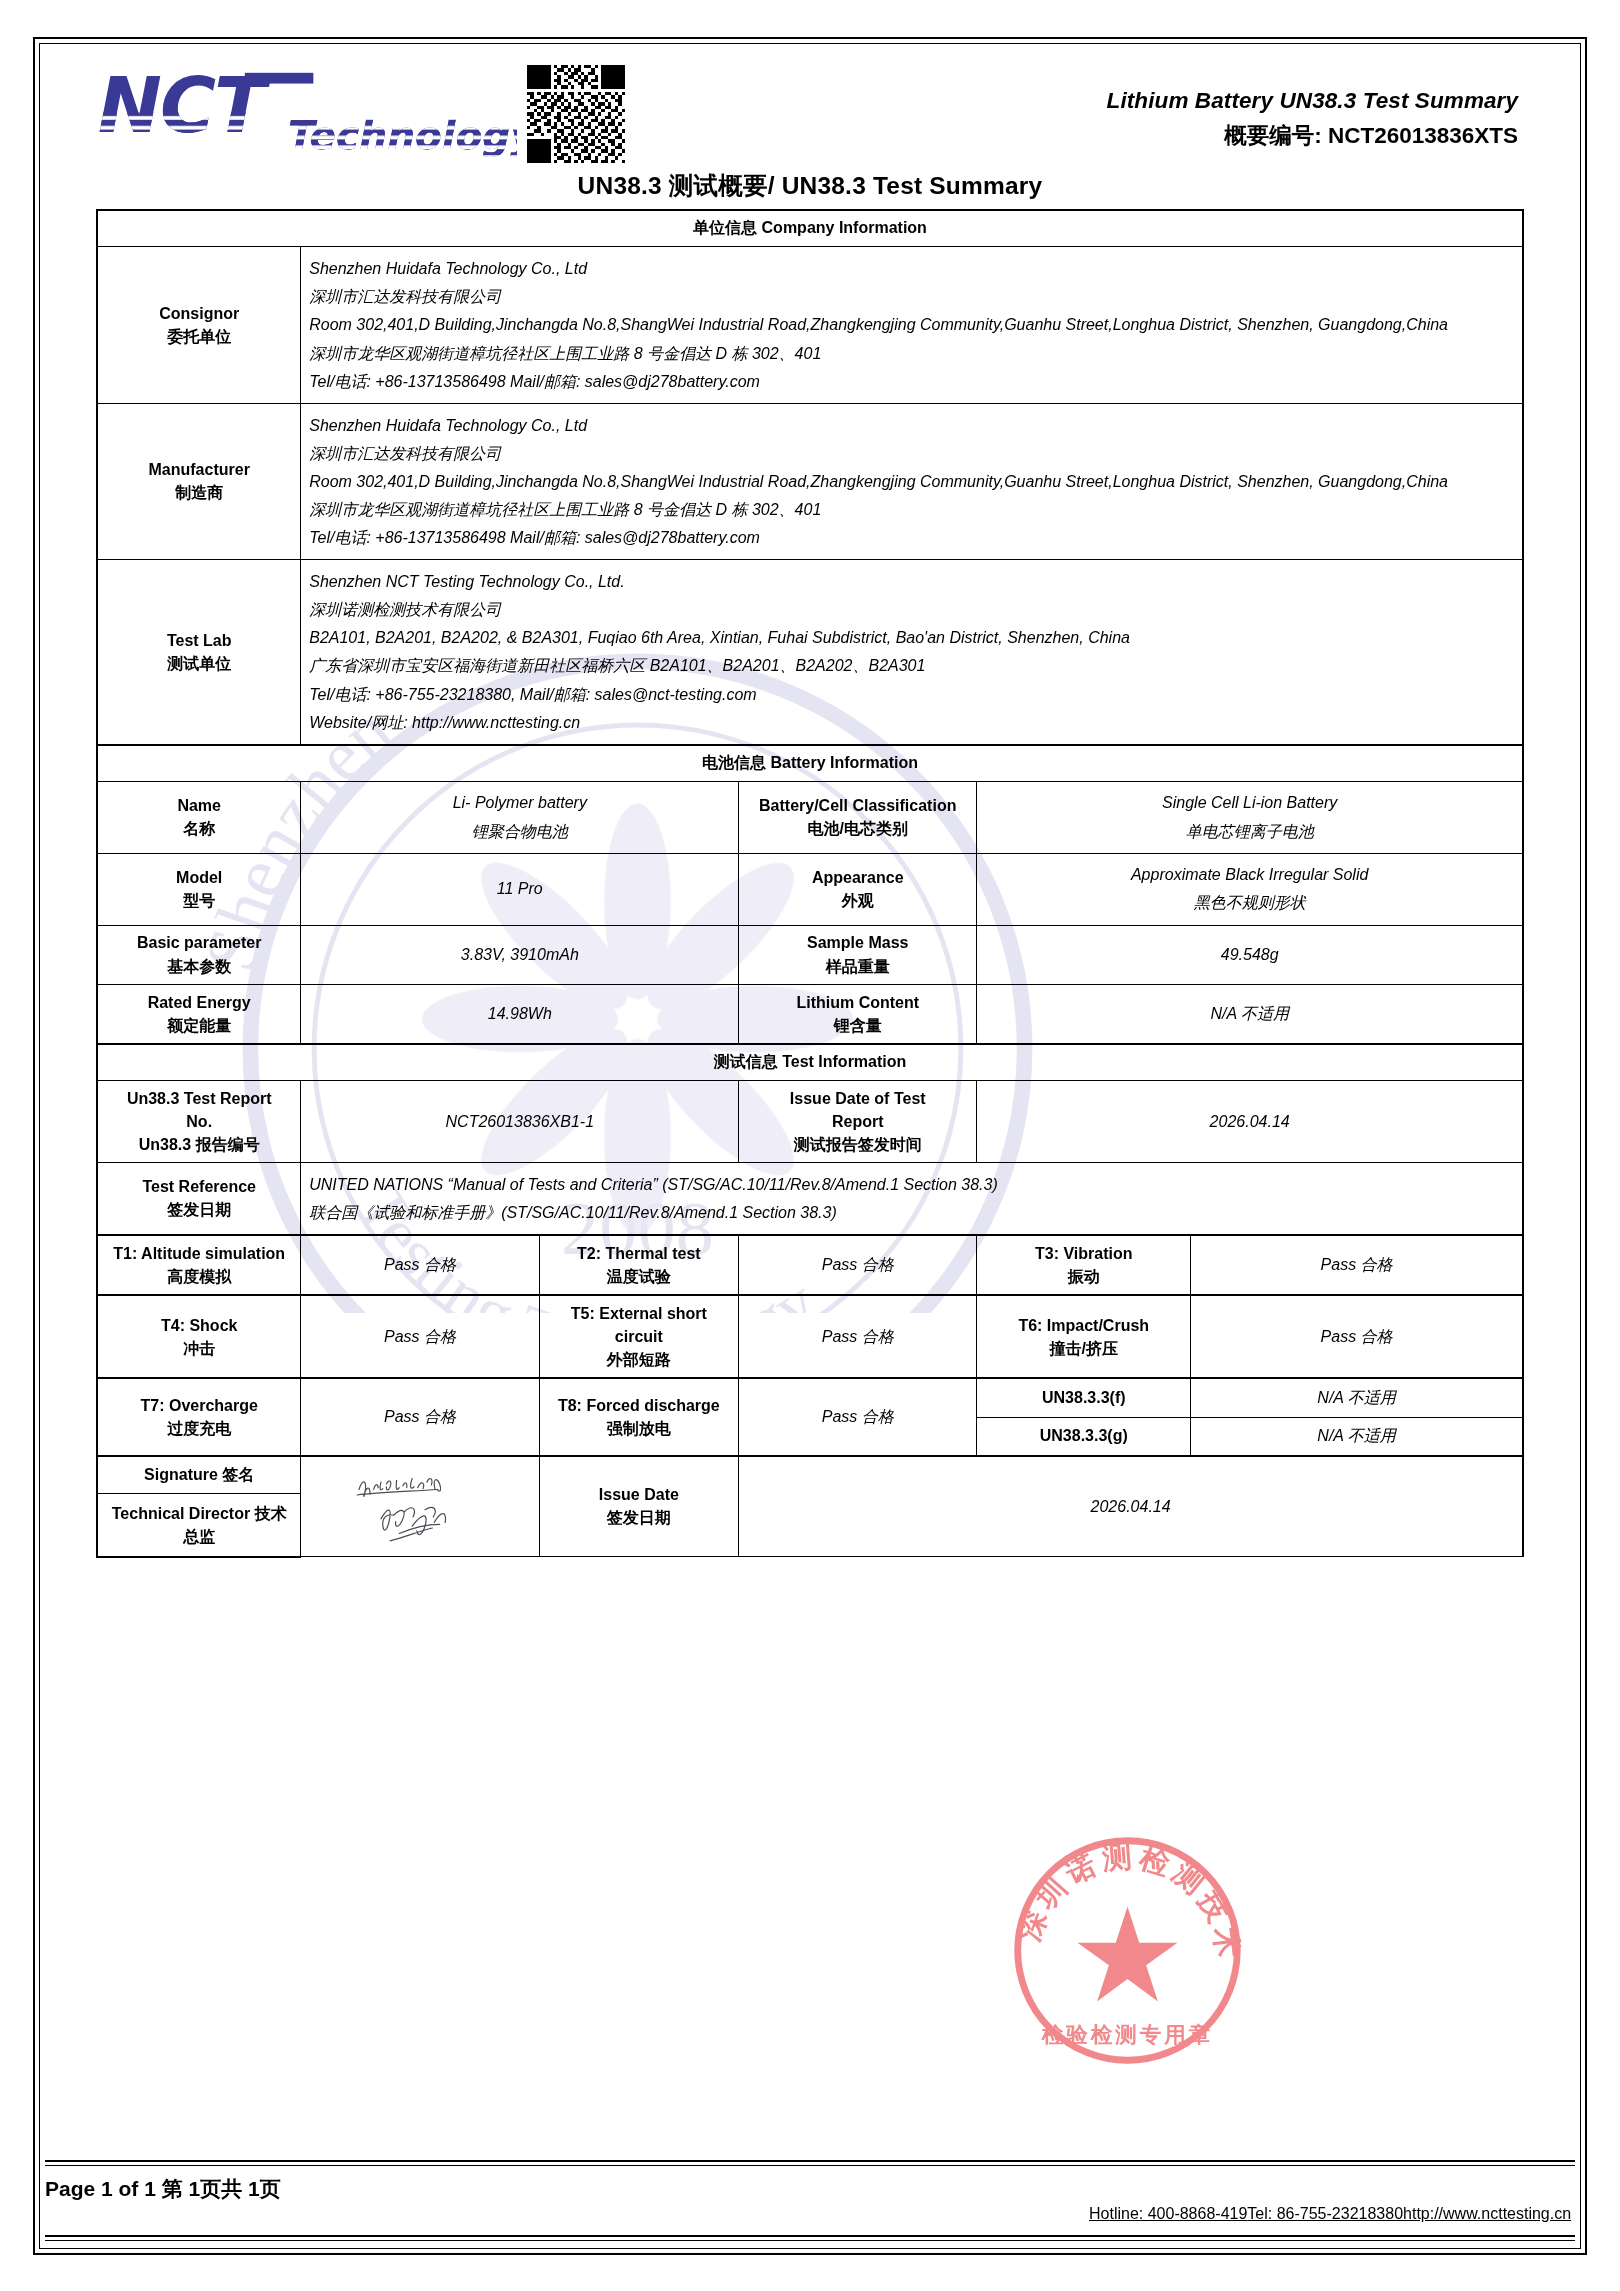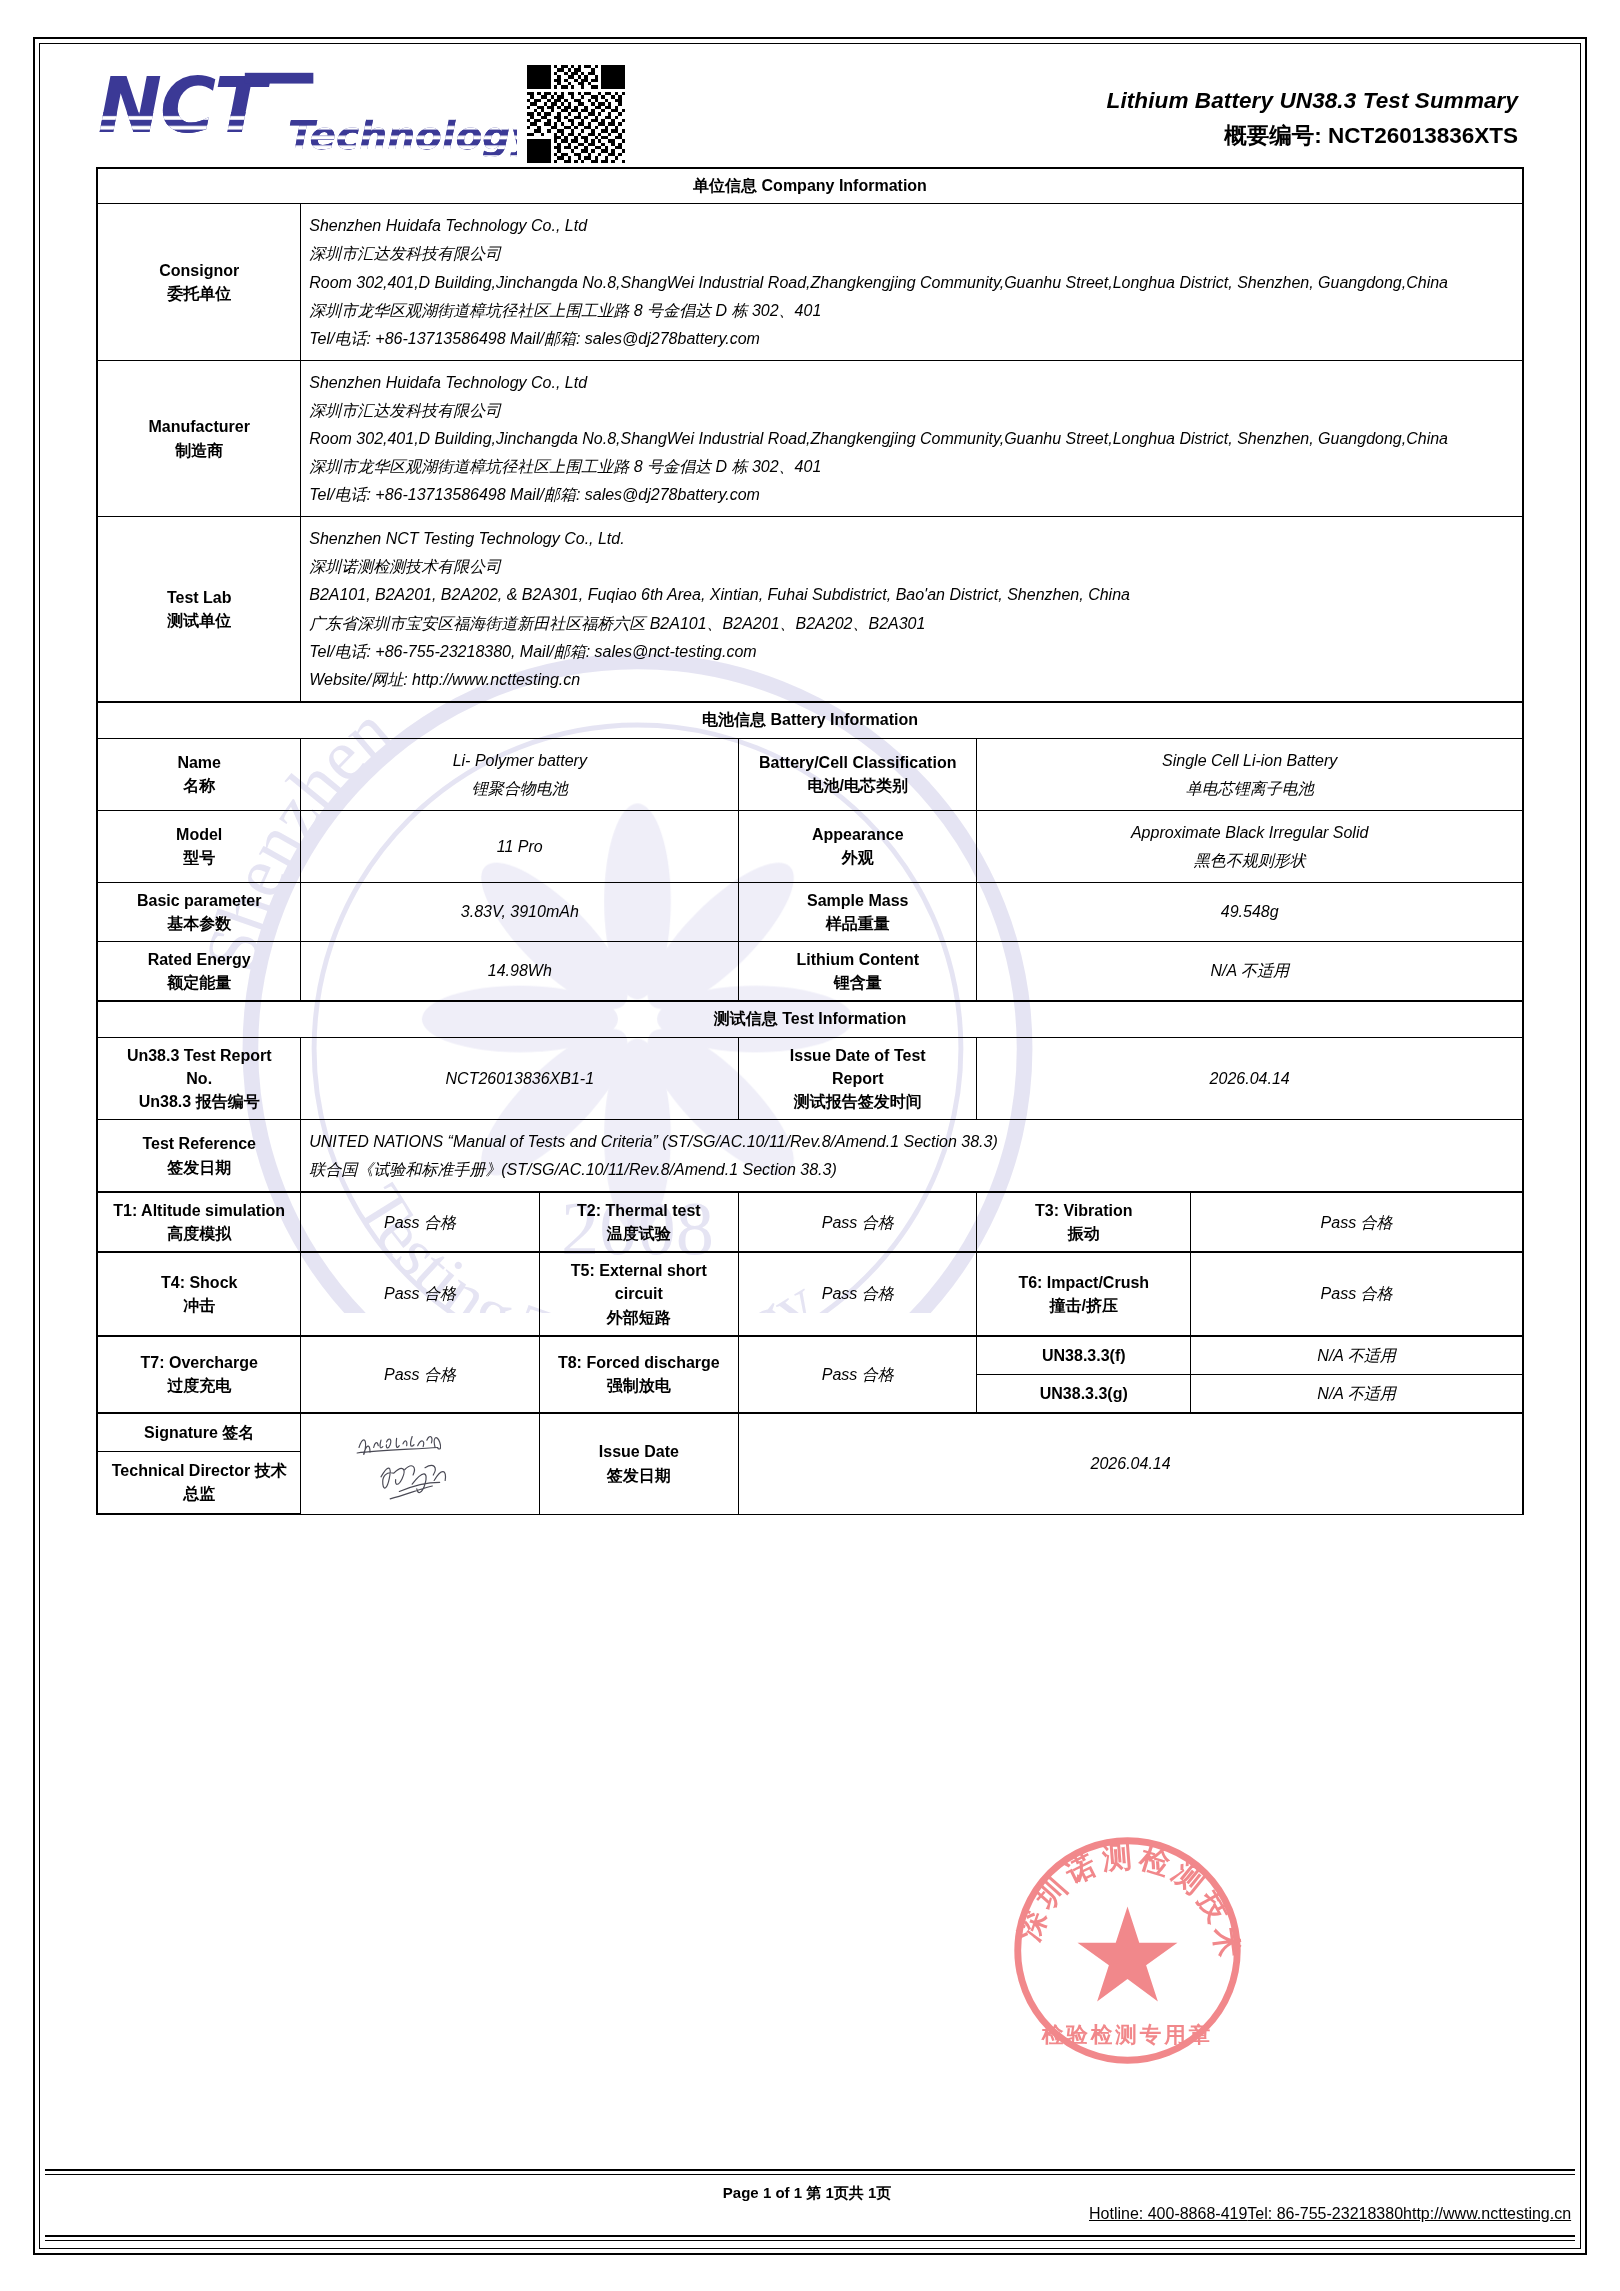--- a/index.html
+++ b/index.html
@@ -135,22 +135,22 @@
 
   
   .footer-wrap{
     position:absolute;
     left:45px;right:45px;bottom:51px;
     z-index:4;
   }
   .foot-rule{border-top:2.9px solid #000;margin-bottom:2.9px;}
   .foot-rule2{border-top:1.5px solid #000;}
   .page-no{
-    text-align:center;
-    font-size:15px;
+    text-align:left;
+    font-size:21px;
     font-weight:bold;
     padding:9.8px 5.9px 0 0;
   }
   .foot-row{
     display:flex;
     justify-content:flex-end;
     font-size:16px;
     padding:2px 3.9px 11.8px 59px;
     text-decoration:underline;
   }
@@ -455,20 +455,21 @@
 
       <div class="hdr-txt">
         <div class="l1">Lithium Battery UN38.3 Test Summary</div>
         <div class="l2">
           <span>概要编号:</span>
           <span>NCT26013836XTS</span>
         </div>
       </div>
     </div>
 
+    <div class="doc-title">UN38.3 测试概要/ UN38.3 Test Summary</div>
 
     <table class="main">
       <colgroup>
         <col style="width:14.3%">
         <col style="width:16.7%">
         <col style="width:14.0%">
         <col style="width:16.7%">
         <col style="width:15.0%">
         <col style="width:13.3%">
         <col style="width:10.0%">

